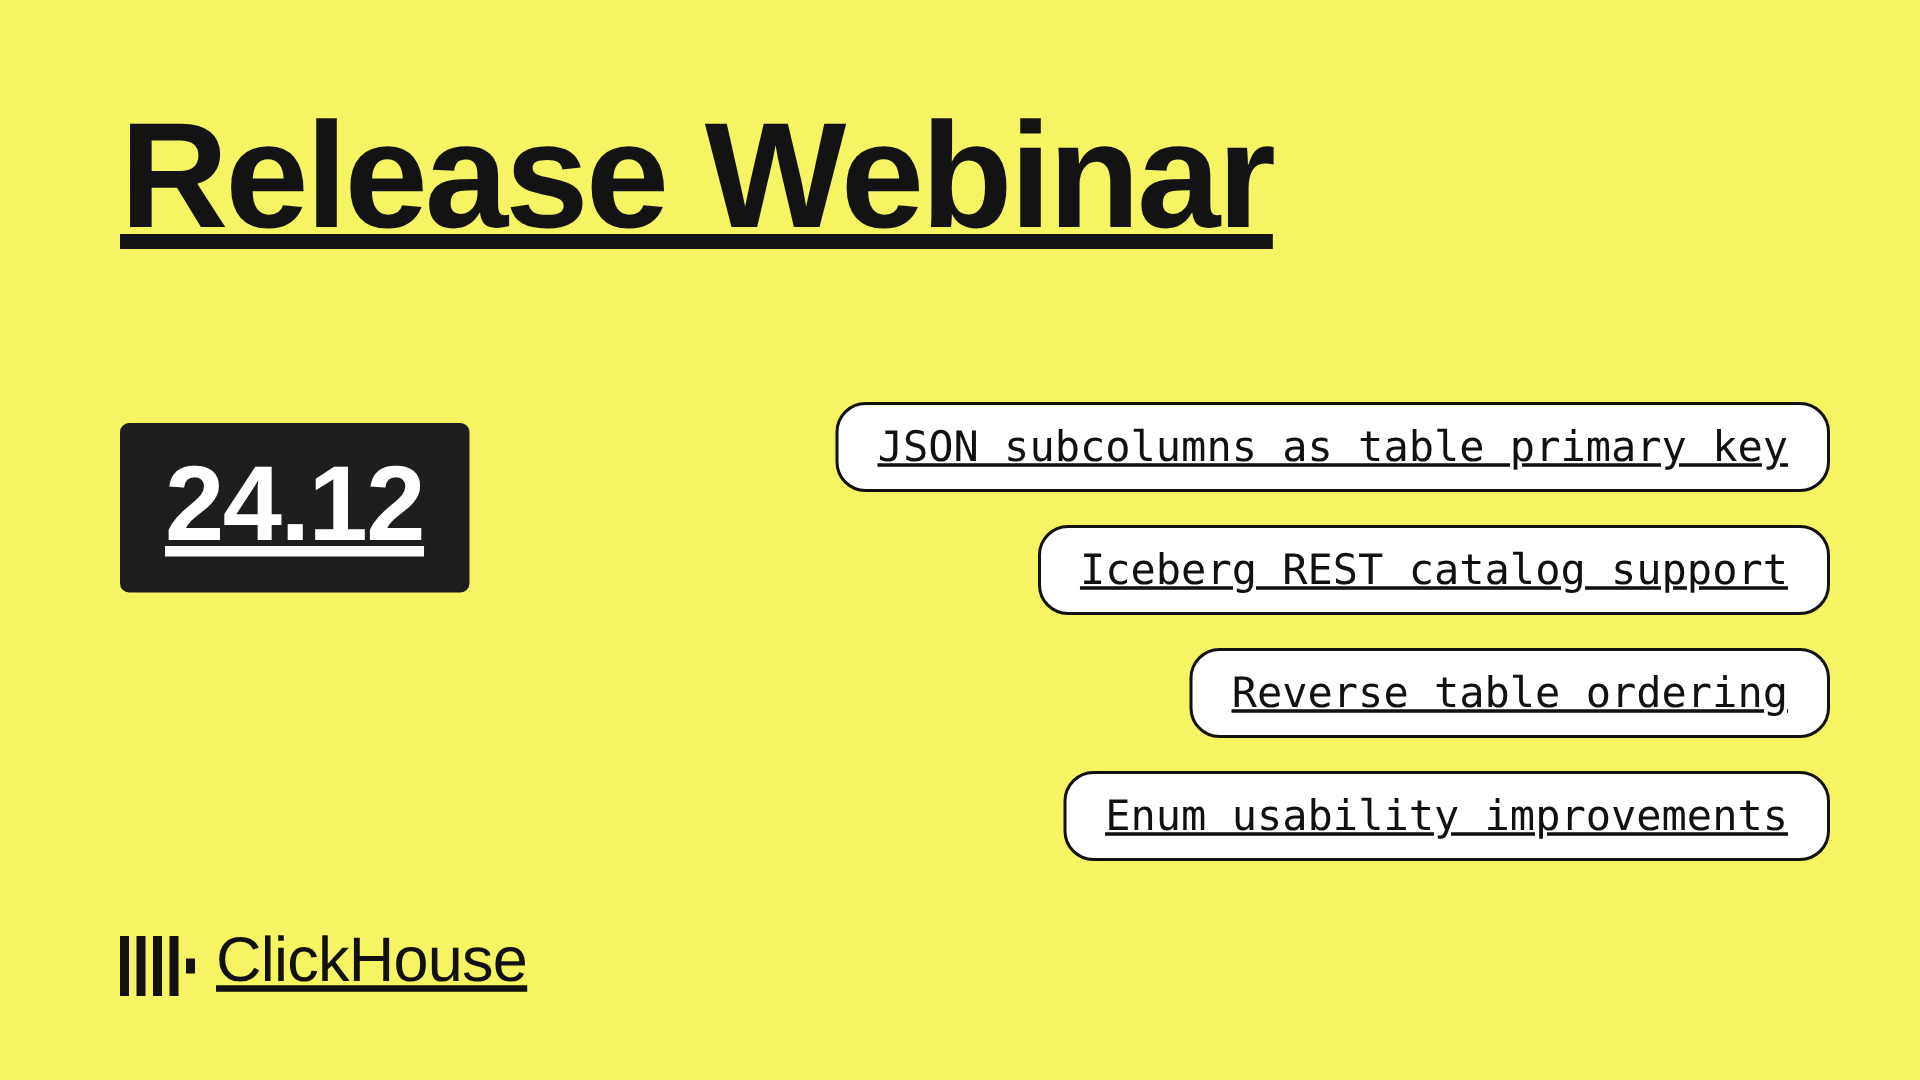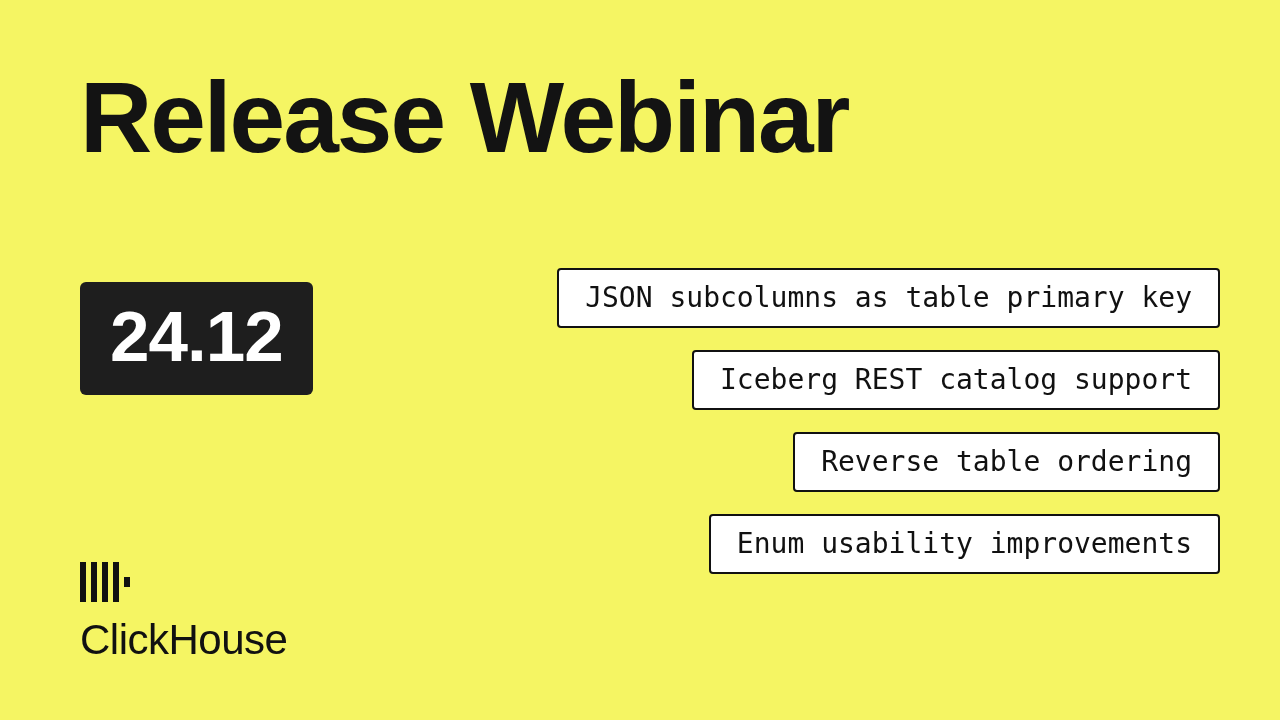--- a/index.html
+++ b/index.html
@@ -1,15 +1,15 @@
 <!DOCTYPE html>
 <html><head>
 <meta charset="utf-8">
 <style>
-  * { margin: 0; padding: 0; box-sizing: border-box; }
+  * { margin: 0; padding: 0; box-sizing: border-box; text-decoration: underline; }
   html, body { width: 1280px; height: 720px; overflow: hidden; }
   body {
     background: #f5f563;
     font-family: -apple-system, BlinkMacSystemFont, "Segoe UI", Helvetica, Arial, sans-serif;
     position: relative;
   }
   .title {
     position: absolute;
     top: 60px;
     left: 80px;
@@ -35,37 +35,36 @@
     top: 268px;
     right: 60px;
     display: flex;
     flex-direction: column;
     align-items: flex-end;
     gap: 22px;
   }
   .pill {
     background: #fff;
     border: 2px solid #111;
-    border-radius: 4px;
+    border-radius: 20px;
     padding: 14px 26px;
     font-family: ui-monospace, "SFMono-Regular", Menlo, Consolas, monospace;
     font-size: 28px;
     line-height: 1;
     color: #111;
     white-space: nowrap;
   }
   .brand {
     position: absolute;
     left: 80px;
     bottom: 56px;
     display: flex;
-    align-items: flex-start;
+    align-items: flex-end;
     gap: 14px;
     color: #111;
-    flex-direction: column;
   }
   .brand-name {
     font-size: 42px;
     font-weight: 500;
     letter-spacing: -0.5px;
   }
   .brand-logo {
     display: flex;
     align-items: flex-end;
     gap: 5px;

